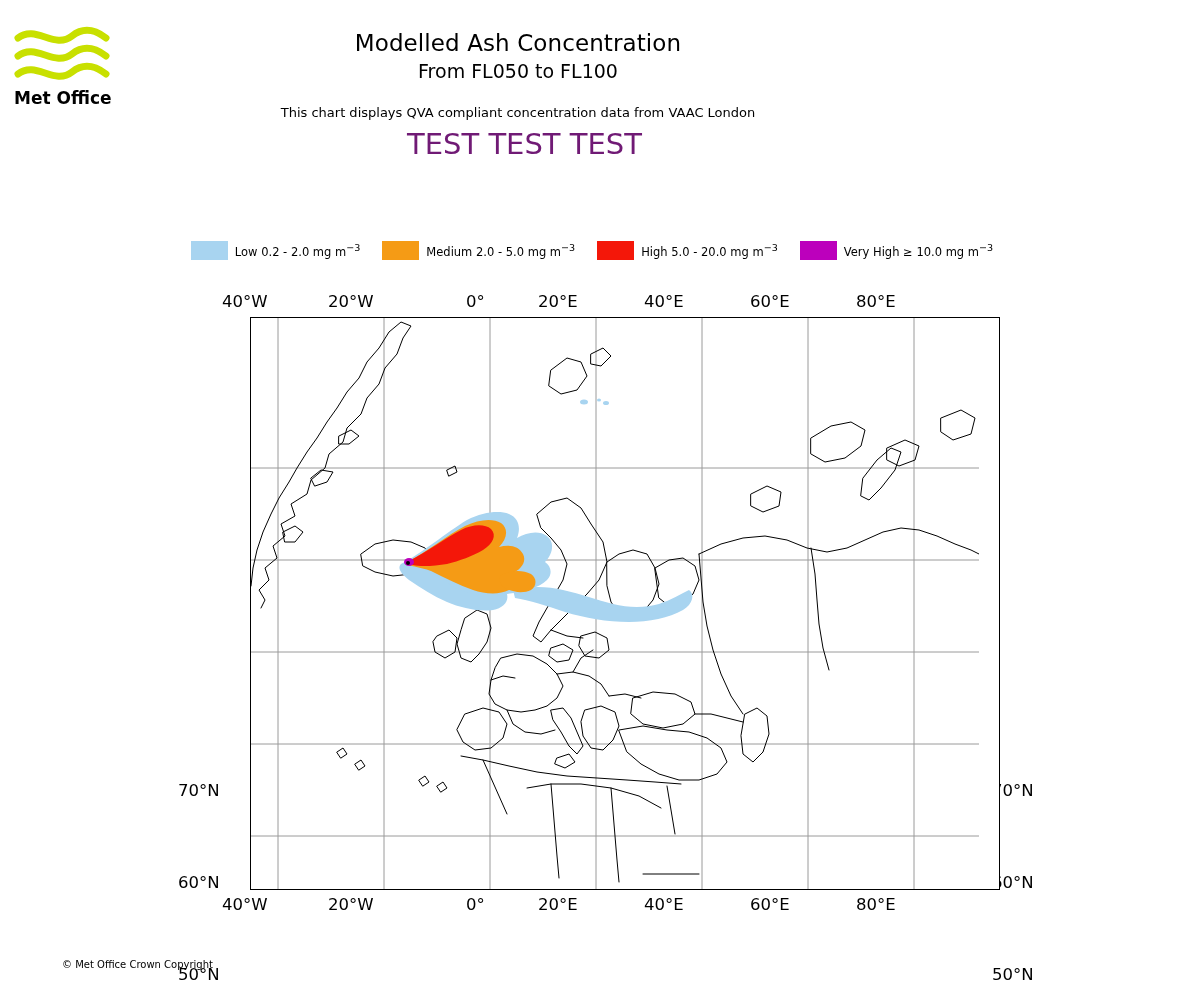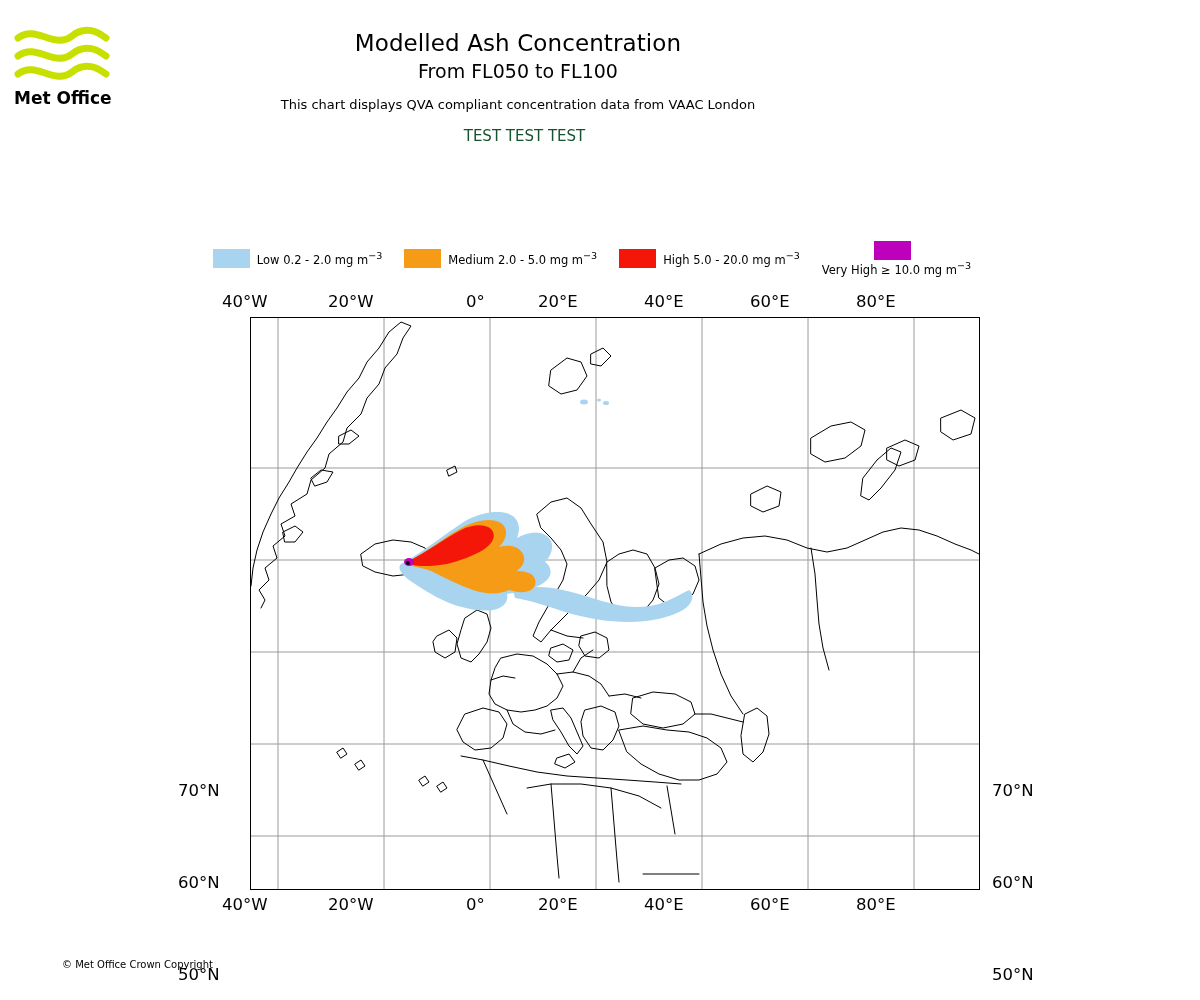--- a/index.html
+++ b/index.html
@@ -42,68 +42,69 @@
     font-size: 23px;
     line-height: 30px;
     letter-spacing: 0.1px;
   }
   .title-sub {
     font-size: 19px;
     line-height: 26px;
   }
   .note {
     font-size: 13px;
-    margin-top: 12px;
+    margin-top: 20px;
     line-height: 18px;
   }
   .issue {
     font-size: 13px;
     margin-top: 11px;
     line-height: 18px;
   }
   .test-banner {
-    font-size: 15px;
-    color: #14532d;
+    font-size: 29px;
+    color: #701a75;
     margin-top: 8px;
     line-height: 28px;
     margin-left: 13px;
   }
   
   .legend {
     position: absolute;
     top: 241px;
     left: 0;
     width: 1200px;
     display: flex;
     justify-content: center;
     align-items: center;
   }
   .legend-item {
     display: flex;
     align-items: center;
     margin-right: 22px;
   }
-  .legend-item:last-child { margin-right: 16px; flex-direction: column; }
+  .legend-item:last-child { margin-right: 16px; }
   .swatch {
     width: 37px;
     height: 19px;
     margin-right: 7px;
   }
   .legend-label {
     font-size: 11.5px;
     white-space: nowrap;
     text-align: right;
   }
   
   .map-wrap {
     position: absolute;
     left: 250px;
     top: 317px;
     width: 730px;
     height: 573px;
+    padding-left: 20px;
   }
   .map-frame {
     position: absolute;
     inset: 0;
     border: 1px solid #000;
     box-sizing: border-box;
     overflow: hidden;
     background: #ffffff;
   }
   .axis-label {

